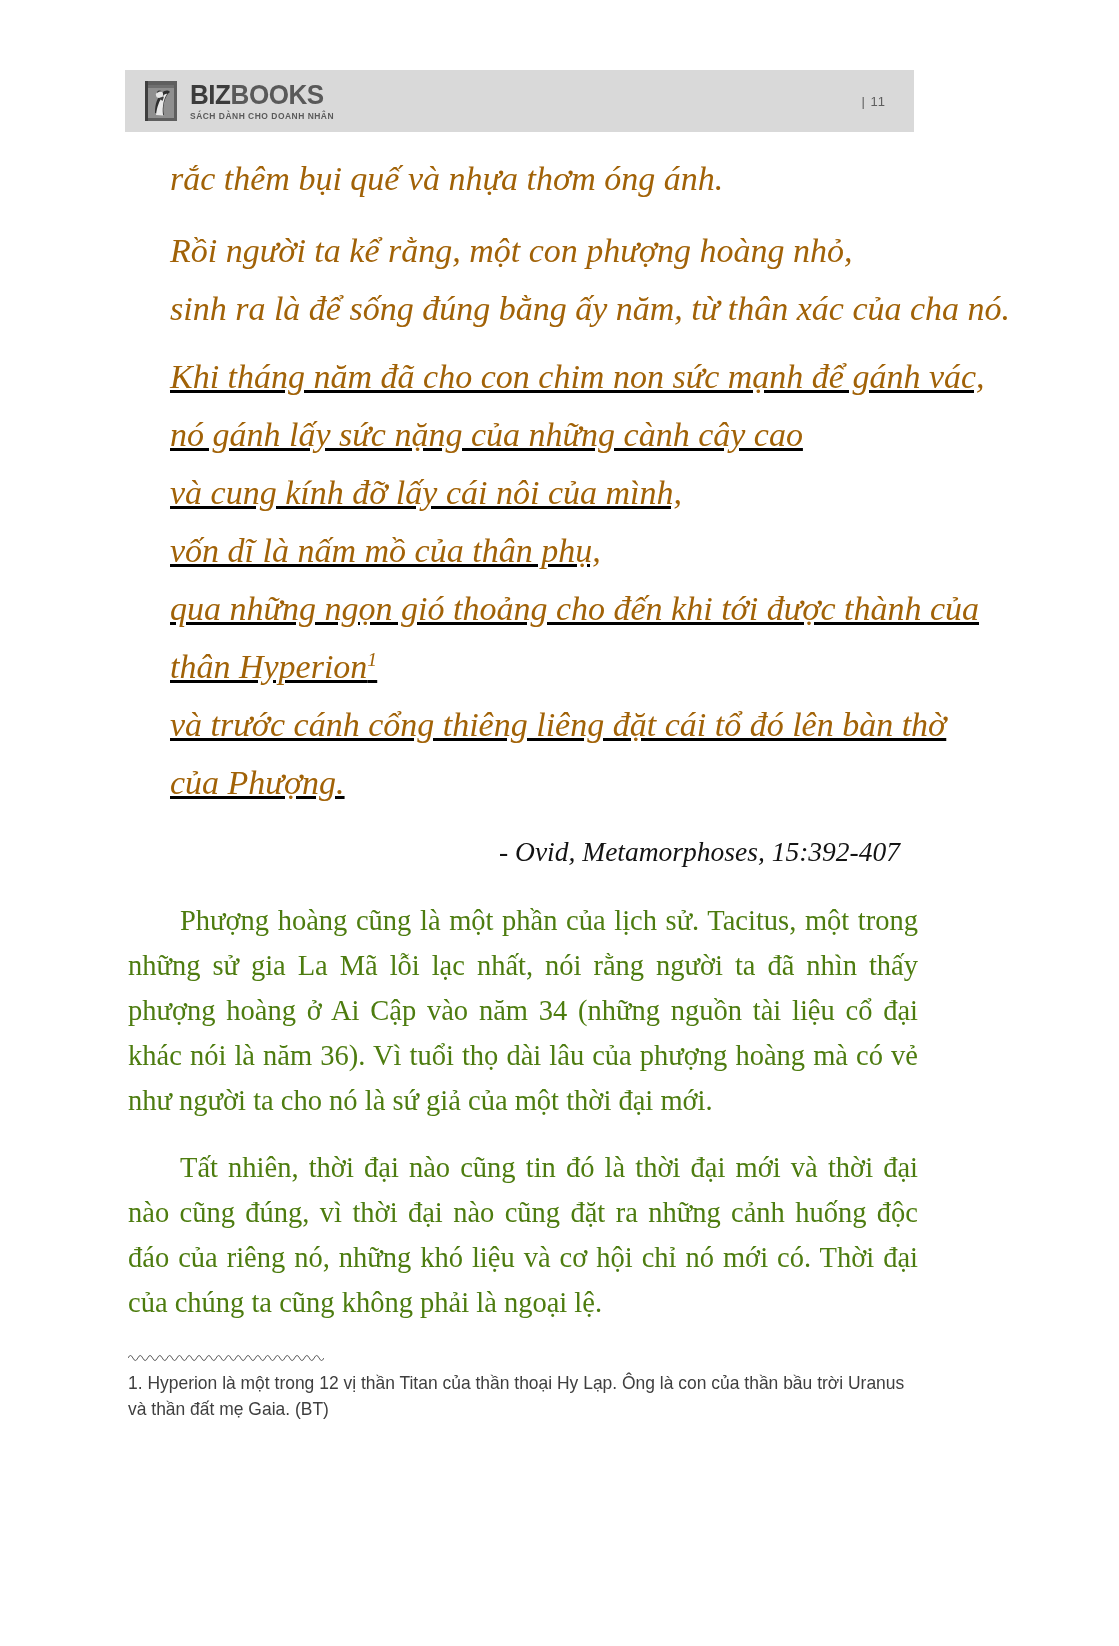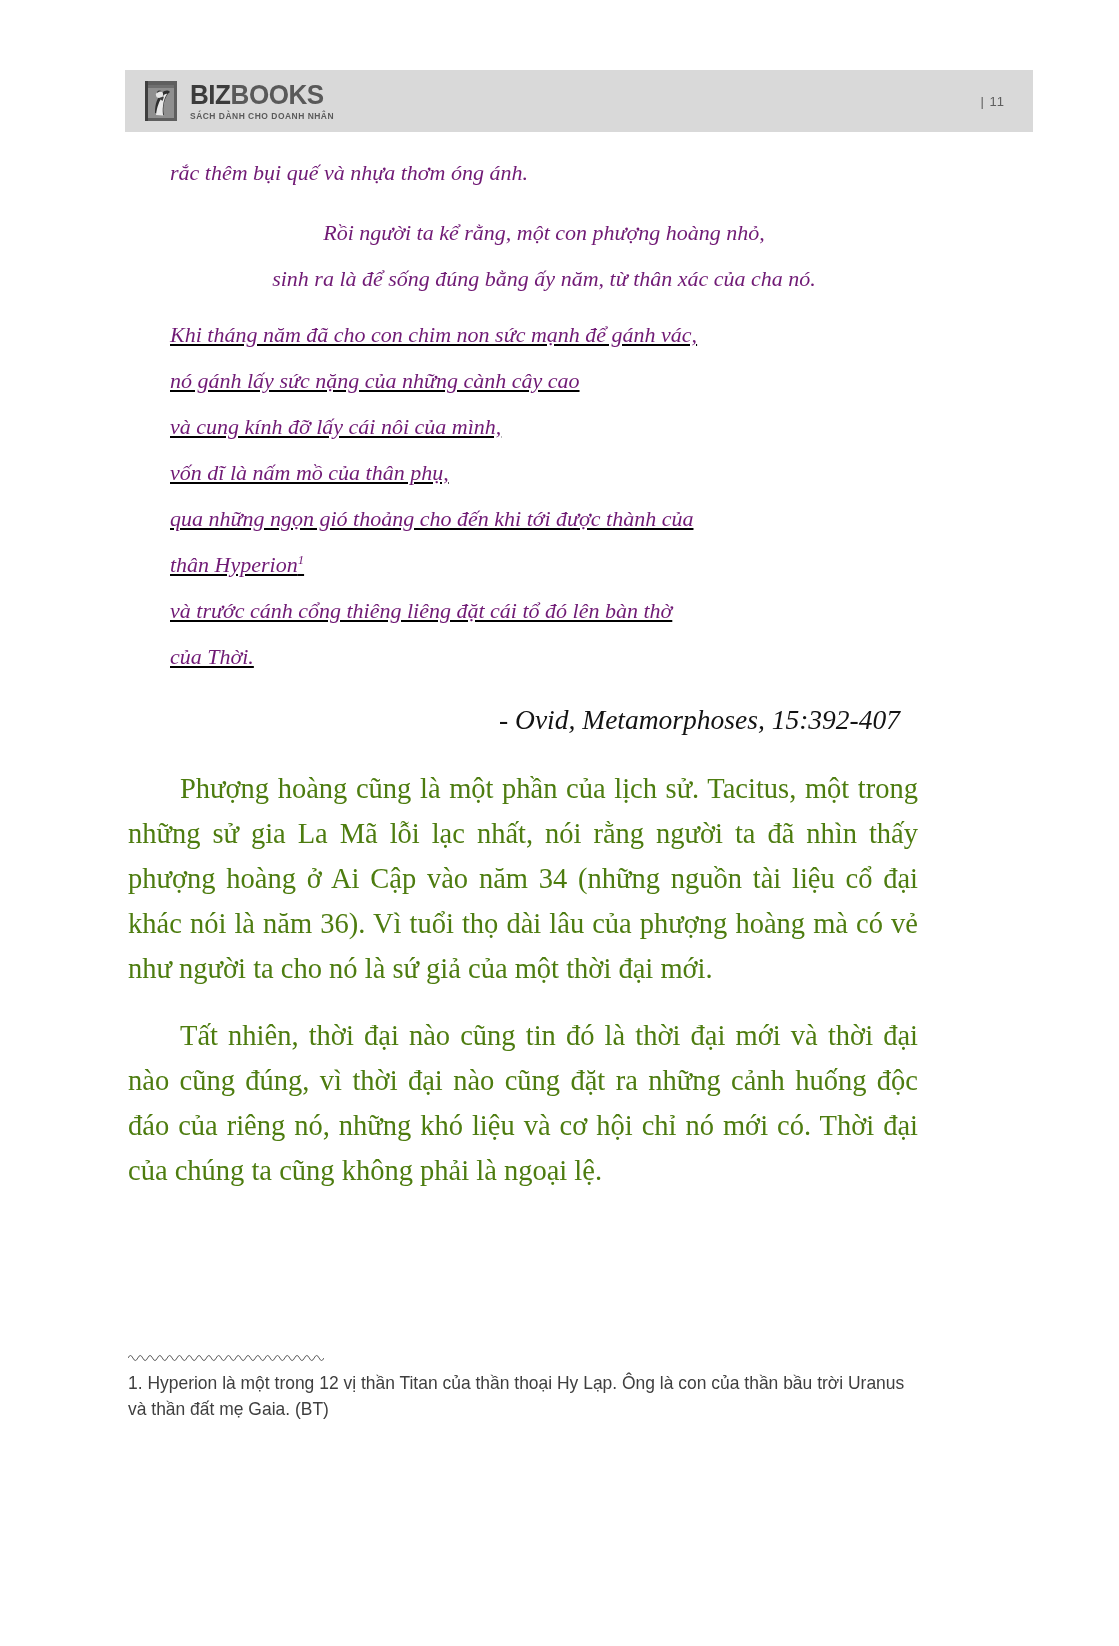--- a/index.html
+++ b/index.html
@@ -20,21 +20,21 @@
     position: absolute;
     inset: 0;
     background: #ffffff;
   }
 
   
   .header-band {
     position: absolute;
     left: 125px;
     top: 70px;
-    width: 908px;
+    width: 789px;
     height: 62px;
     background: #d9d9d9;
     display: flex;
     align-items: center;
     justify-content: space-between;
     padding: 0 22px 0 18px;
     box-sizing: border-box;
   }
 
   .brand {
@@ -92,22 +92,22 @@
   .content {
     position: absolute;
     left: 128px;
     top: 160px;
     width: 790px;
   }
 
   .verse-line {
     font-family: "Liberation Serif", serif;
     font-style: italic;
-    font-size: 22px;
-    color: #701a75;
+    font-size: 34px;
+    color: #a16207;
     padding-left: 42px;
     white-space: nowrap;
   }
 
   .stanza { margin-bottom: 30px; }
   .stanza .verse-line { margin-bottom: 20px; }
   .stanza .verse-line:last-child { margin-bottom: 0; }
 
   sup.fn {
     font-size: 0.58em;
@@ -193,34 +193,34 @@
 
     <div class="folio">| 11</div>
   </div>
 
   <div class="content">
 
     <div class="stanza" style="margin-bottom:34px;">
       <div class="verse-line">rắc thêm bụi quế và nhựa thơm óng ánh.</div>
     </div>
 
-    <div class="stanza" style="text-align:center;">
+    <div class="stanza" style="">
       <div class="verse-line">Rồi người ta kể rằng, một con phượng hoàng nhỏ,</div>
       <div class="verse-line">sinh ra là để sống đúng bằng ấy năm, từ thân xác của cha nó.</div>
     </div>
 
     <div class="stanza" style="margin-bottom:0;text-decoration:underline;">
       <div class="verse-line">Khi tháng năm đã cho con chim non sức mạnh để gánh vác,</div>
       <div class="verse-line">nó gánh lấy sức nặng của những cành cây cao</div>
       <div class="verse-line">và cung kính đỡ lấy cái nôi của mình,</div>
       <div class="verse-line">vốn dĩ là nấm mồ của thân phụ,</div>
       <div class="verse-line">qua những ngọn gió thoảng cho đến khi tới được thành của</div>
       <div class="verse-line"><span>thân Hyperion</span><sup class="fn">1</sup></div>
       <div class="verse-line">và trước cánh cổng thiêng liêng đặt cái tổ đó lên bàn thờ</div>
-      <div class="verse-line">của Thời.</div>
+      <div class="verse-line">của Phượng.</div>
     </div>
 
     <div class="attribution">- Ovid, Metamorphoses, 15:392-407</div>
 
     <p class="para">Phượng hoàng cũng là một phần của lịch sử. Tacitus, một trong những sử gia La Mã lỗi lạc nhất, nói rằng người ta đã nhìn thấy phượng hoàng ở Ai Cập vào năm 34 (những nguồn tài liệu cổ đại khác nói là năm 36). Vì tuổi thọ dài lâu của phượng hoàng mà có vẻ như người ta cho nó là sứ giả của một thời đại mới.</p>
     <p class="para">Tất nhiên, thời đại nào cũng tin đó là thời đại mới và thời đại nào cũng đúng, vì thời đại nào cũng đặt ra những cảnh huống độc đáo của riêng nó, những khó liệu và cơ hội chỉ nó mới có. Thời đại của chúng ta cũng không phải là ngoại lệ.</p>
   </div>
 
   <div class="footnote-area">
     <svg class="footnote-rule" viewBox="0 0 196 10" preserveAspectRatio="none" xmlns="http://www.w3.org/2000/svg">

